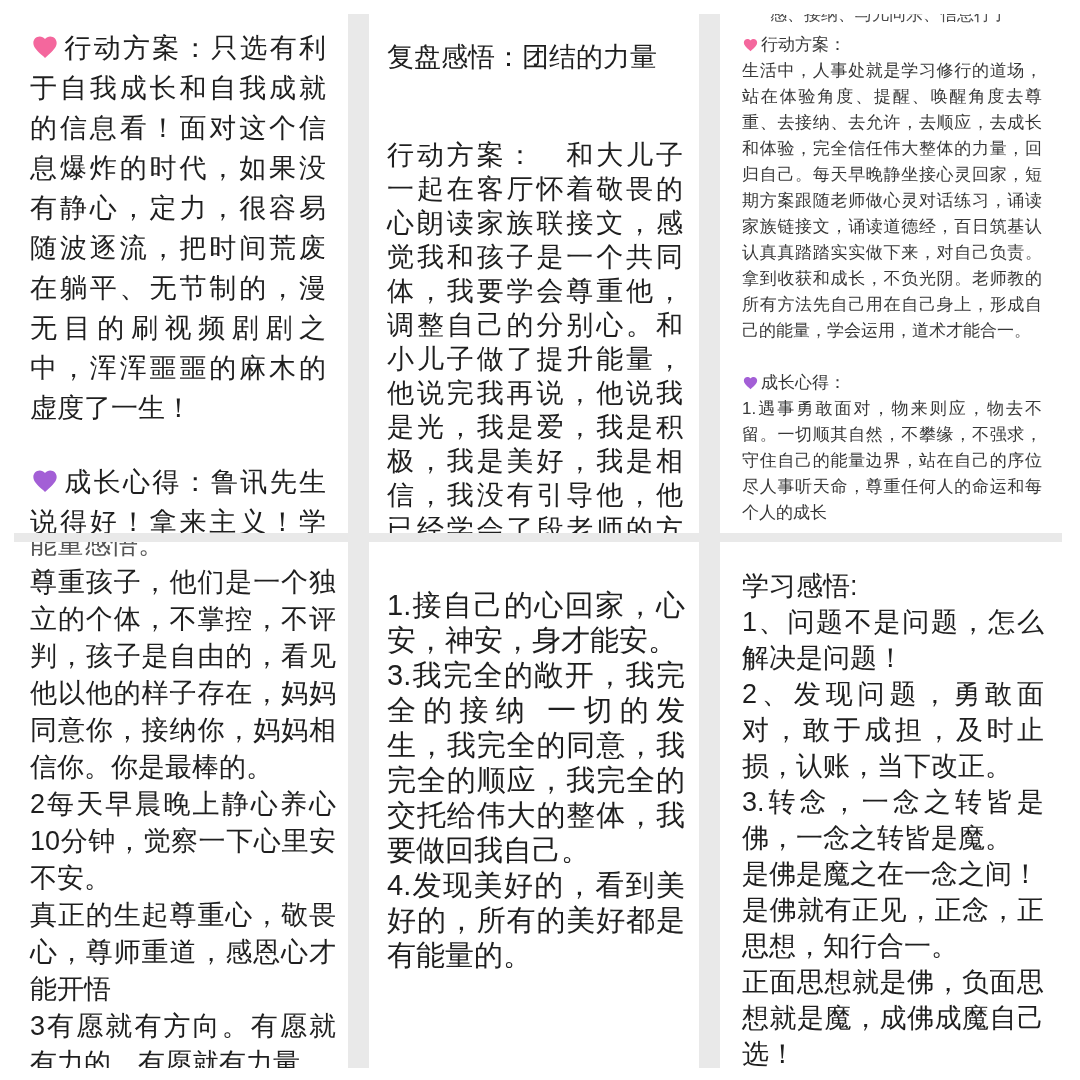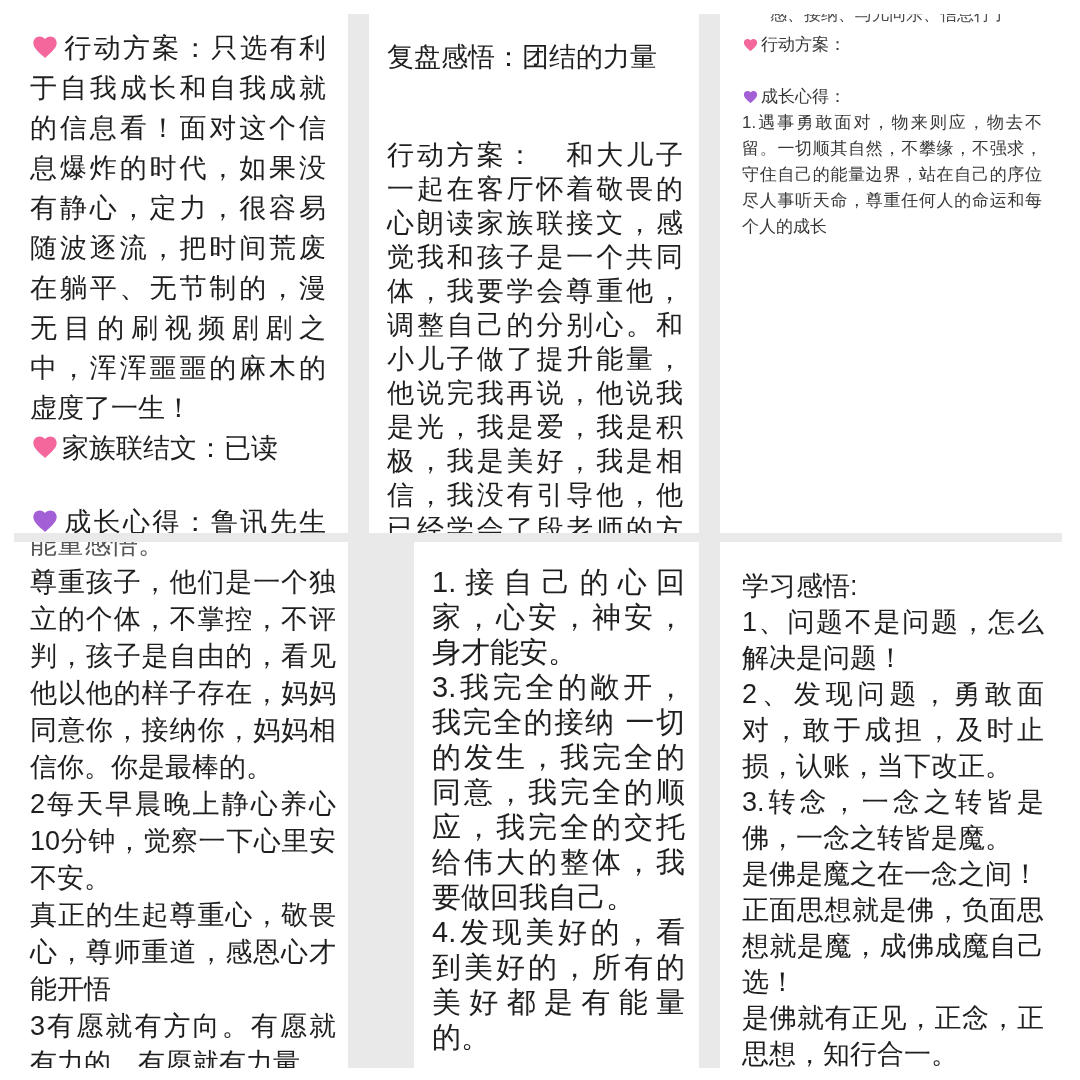--- a/index.html
+++ b/index.html
@@ -31,57 +31,55 @@
   .p3{padding:0 20px 0 22px;font-size:17px;line-height:26px;color:#383838;}
   .p3 .clip-line{height:14px;overflow:hidden;padding-left:28px;color:#4a4a4a;font-family:Liberation Serif, serif;}
   .p3 .clip-line span{display:block;margin-top:-12px;}
   .p3 .section-label{margin-top:4px;}
   .p3 .growth{margin-top:26px;}
   
   .p4{padding:0 12px 0 16px;font-size:27px;line-height:37px;}
   .p4 .clip-line{height:22px;overflow:hidden;color:#555;font-family:Liberation Serif, serif;}
   .p4 .clip-line span{display:block;margin-top:-16px;}
   
-  .p5{padding:23px 14px 0 18px;font-size:29px;line-height:35px;margin-left:45px;}
+  .p5{padding:46px 14px 0 18px;font-size:29px;line-height:35px;}
   
   .p6{padding:26px 18px 0 22px;font-size:27px;line-height:36px;}
   
   .heart{display:inline-block;vertical-align:-4px;margin-right:2px;}
   .heart-lg{width:30px;height:28px;}
   .heart-sm{width:17px;height:16px;vertical-align:-3px;}
 </style>
 </head>
 <body>
 
 <div class="collage">
 
   <div class="panel p1">
     <p><svg class="heart heart-lg" viewBox="0 0 24 24">
           <path d="M12 21.35l-1.45-1.32C5.4 15.36 2 12.28 2 8.5 2 5.42 4.42 3 7.5 3c1.74 0 3.41.81 4.5 2.09C13.09 3.81 14.76 3 16.5 3 19.58 3 22 5.42 22 8.5c0 3.78-3.4 6.86-8.55 11.54L12 21.35z" fill="#f4679d"></path>
         </svg><span>行动方案：只选有利于自我成长和自我成就的信息看！面对这个信息爆炸的时代，如果没有静心，定力，很容易随波逐流，把时间荒废在躺平、无节制的，漫无目的刷视频剧剧之中，浑浑噩噩的麻木的虚度了一生！</span></p>
-    <p><svg class="heart heart-lg" viewBox="0 0 24 24">
-          <path d="M12 21.35l-1.45-1.32C5.4 15.36 2 12.28 2 8.5 2 5.42 4.42 3 7.5 3c1.74 0 3.41.81 4.5 2.09C13.09 3.81 14.76 3 16.5 3 19.58 3 22 5.42 22 8.5c0 3.78-3.4 6.86-8.55 11.54L12 21.35z" fill="#f4679d"></path>
-        </svg><span>家族联结文：已读</span></p>
     <p class="para3"><svg class="heart heart-lg" viewBox="0 0 24 24">
           <path d="M12 21.35l-1.45-1.32C5.4 15.36 2 12.28 2 8.5 2 5.42 4.42 3 7.5 3c1.74 0 3.41.81 4.5 2.09C13.09 3.81 14.76 3 16.5 3 19.58 3 22 5.42 22 8.5c0 3.78-3.4 6.86-8.55 11.54L12 21.35z" fill="#a35fd6"></path>
         </svg><span>成长心得：鲁讯先生说得好！拿来主义！学会整合一切信息，唯我所</span></p>
   </div>
 
   <div class="panel p2">
     <p>复盘感悟：团结的力量</p>
     <p class="body">行动方案：　和大儿子一起在客厅怀着敬畏的心朗读家族联接文，感觉我和孩子是一个共同体，我要学会尊重他，调整自己的分别心。和小儿子做了提升能量，他说完我再说，他说我是光，我是爱，我是积极，我是美好，我是相信，我没有引导他，他已经学会了段老师的方法，都说的是正能量的语</p>
   </div>
 
   <div class="panel p3">
     <div class="clip-line">
         <span>感、接纳、与儿同乐、信息行了</span>
       </div>
     <p class="section-label"><svg class="heart heart-sm" viewBox="0 0 24 24">
           <path d="M12 21.35l-1.45-1.32C5.4 15.36 2 12.28 2 8.5 2 5.42 4.42 3 7.5 3c1.74 0 3.41.81 4.5 2.09C13.09 3.81 14.76 3 16.5 3 19.58 3 22 5.42 22 8.5c0 3.78-3.4 6.86-8.55 11.54L12 21.35z" fill="#f4679d"></path>
         </svg><span>行动方案：</span></p>
+    <p>生活中，人事处就是学习修行的道场，站在体验角度、提醒、唤醒角度去尊重、去接纳、去允许，去顺应，去成长和体验，完全信任伟大整体的力量，回归自己。每天早晚静坐接心灵回家，短期方案跟随老师做心灵对话练习，诵读家族链接文，诵读道德经，百日筑基认认真真踏踏实实做下来，对自己负责。拿到收获和成长，不负光阴。老师教的所有方法先自己用在自己身上，形成自己的能量，学会运用，道术才能合一。</p>
     <p class="section-label growth"><svg class="heart heart-sm" viewBox="0 0 24 24">
           <path d="M12 21.35l-1.45-1.32C5.4 15.36 2 12.28 2 8.5 2 5.42 4.42 3 7.5 3c1.74 0 3.41.81 4.5 2.09C13.09 3.81 14.76 3 16.5 3 19.58 3 22 5.42 22 8.5c0 3.78-3.4 6.86-8.55 11.54L12 21.35z" fill="#a35fd6"></path>
         </svg><span>成长心得：</span></p>
     <p>1.遇事勇敢面对，物来则应，物去不留。一切顺其自然，不攀缘，不强求，守住自己的能量边界，站在自己的序位尽人事听天命，尊重任何人的命运和每个人的成长</p>
   </div>
 
   <div class="panel p4">
     <div class="clip-line">
         <span>能量感悟。</span>
       </div>
@@ -96,17 +94,17 @@
     <p>3.我完全的敞开，我完全的接纳 一切的发生，我完全的同意，我完全的顺应，我完全的交托给伟大的整体，我要做回我自己。</p>
     <p>4.发现美好的，看到美好的，所有的美好都是有能量的。</p>
   </div>
 
   <div class="panel p6">
     <p>学习感悟:</p>
     <p>1、问题不是问题，怎么解决是问题！</p>
     <p>2、发现问题，勇敢面对，敢于成担，及时止损，认账，当下改正。</p>
     <p>3.转念，一念之转皆是佛，一念之转皆是魔。</p>
     <p>是佛是魔之在一念之间！</p>
+    <p>是佛就有正见，正念，正思想，知行合一。</p>
     <p>正面思想就是佛，负面思想就是魔，成佛成魔自己选！</p>
-    <p>是佛就有正见，正念，正思想，知行合一。</p>
   </div>
 
 </div>
 
 </body></html>

